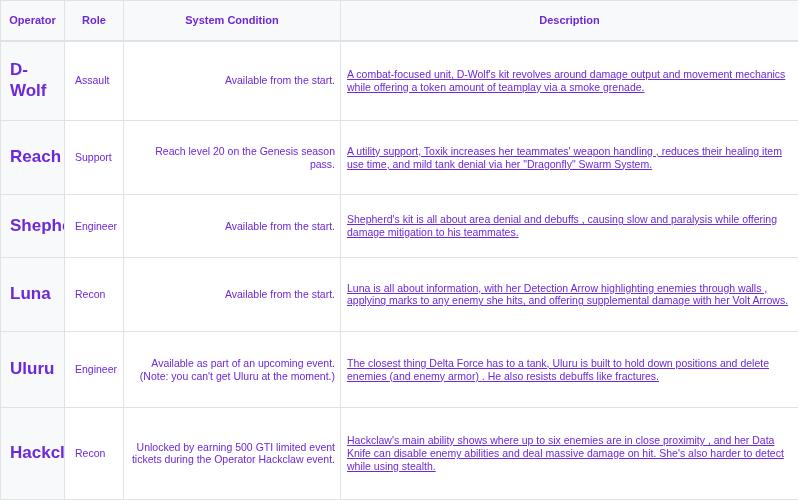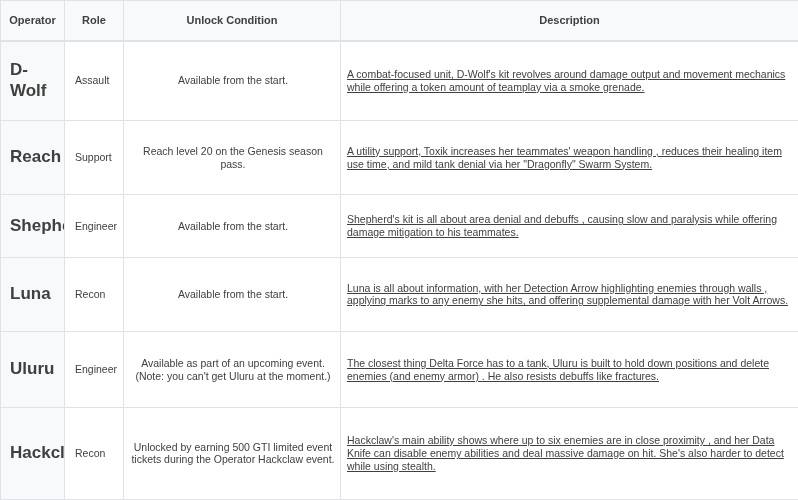--- a/index.html
+++ b/index.html
@@ -10,21 +10,21 @@
     height: 500px;
     overflow: hidden;
   }
   * { box-sizing: border-box; }
   table.operators {
     width: 798px;
     height: 500px;
     border-collapse: collapse;
     table-layout: fixed;
     font-family: "Liberation Sans", "DejaVu Sans", sans-serif;
-    color: #404040;
+    color: #6d28d9;
     background: #ffffff;
   }
   table.operators th,
   table.operators td {
     border: 1px solid #e0e2e6;
     vertical-align: middle;
     font-size: 10.5px;
     line-height: 1.22;
     padding: 4px 7px;
     overflow: hidden;
@@ -44,21 +44,21 @@
     font-size: 17px;
     text-align: left;
     padding-left: 9px;
   }
   table.operators td.role-cell {
     text-align: left;
     padding-left: 10px;
     margin-left: 40px;
   }
   table.operators td.unlock-cell {
-    text-align: center;
+    text-align: right;
     padding-left: 7px;
     padding-right: 5px;
   }
   table.operators td.desc-cell {
     text-align: left;
     padding-left: 6px;
     padding-right: 8px;
     text-decoration: underline;
   }
   col.c-operator { width: 64px; }
@@ -73,21 +73,21 @@
   <colgroup>
     <col class="c-operator">
     <col class="c-role">
     <col class="c-unlock">
     <col class="c-desc">
   </colgroup>
   <thead>
     <tr style="height:40px">
       <th>Operator</th>
       <th>Role</th>
-      <th>Unlock Condition</th>
+      <th>System Condition</th>
       <th>Description</th>
     </tr>
   </thead>
   <tbody>
     <tr style="height:59px">
       <th class="op-cell">D-Wolf</th>
       <td class="role-cell">Assault</td>
       <td class="unlock-cell">Available from the start.</td>
       <td class="desc-cell">A combat-focused unit, D-Wolf's kit revolves around damage output and movement mechanics while offering a token amount of teamplay via a smoke grenade.</td>
     </tr>

